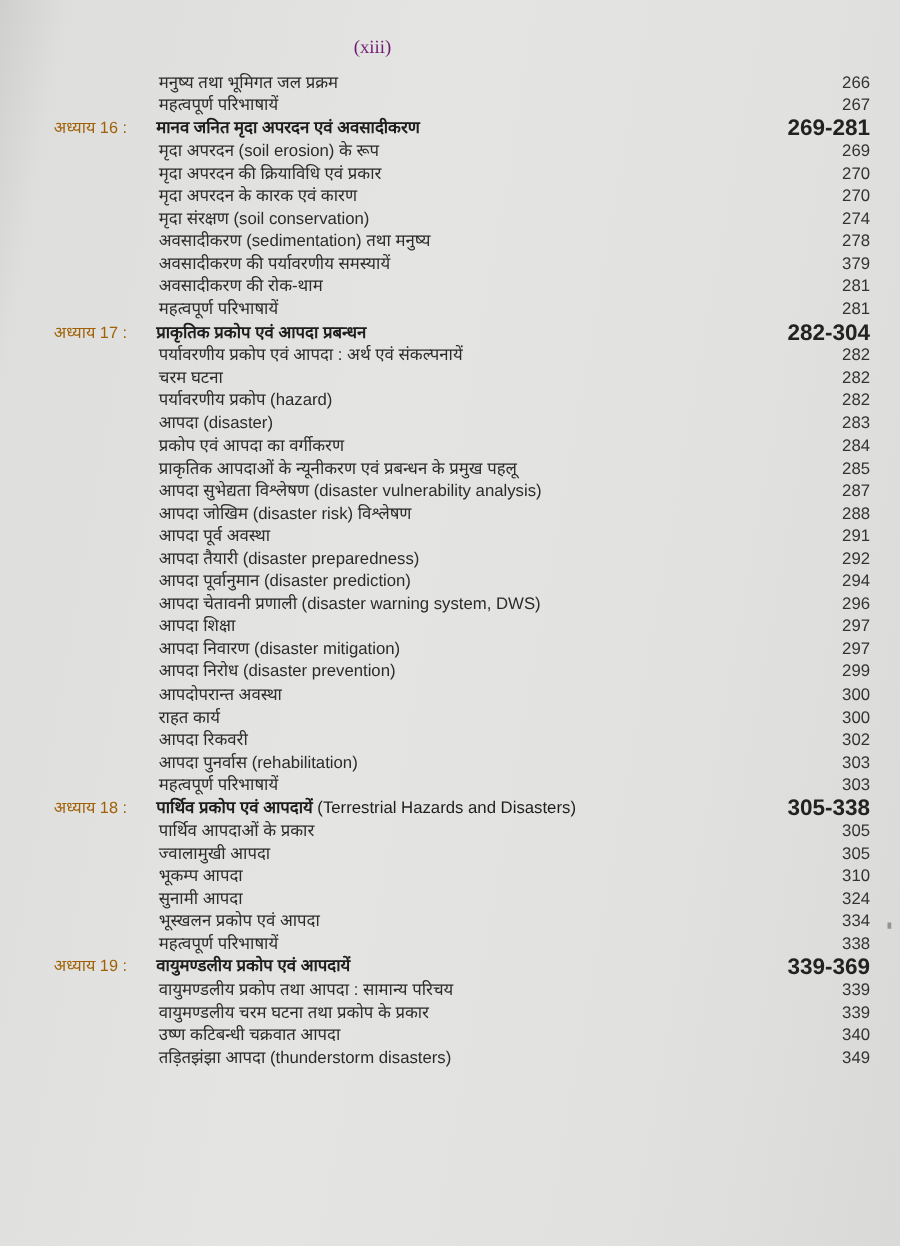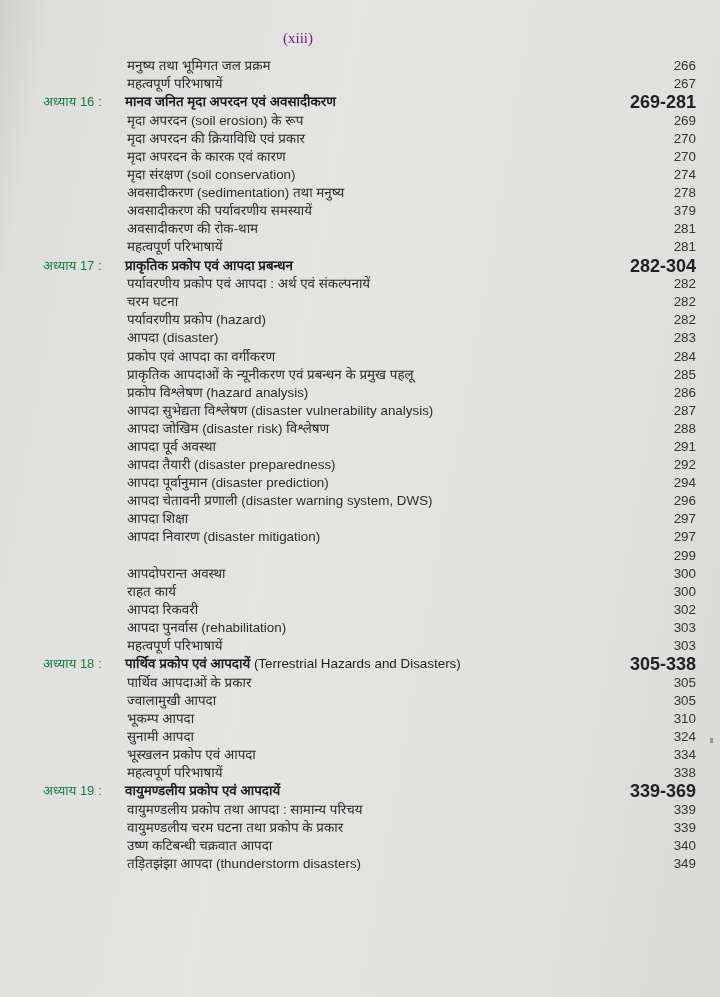--- a/index.html
+++ b/index.html
@@ -16,21 +16,21 @@
       font-size: 15px; color: #701a75;
     }
     .toc { position: absolute; top: 57px; left: 0; width: 720px; }
     .row {
       position: relative; height: 18.1px; line-height: 18px; font-size: 13.4px;
       white-space: nowrap;
     }
     .row .label { position: absolute; left: 127px; }
     .row .page { position: absolute; right: 24px; color: #333; }
     .row.chapter { height: 18.6px; }
-    .row.chapter .chap-no { position: absolute; left: 43px; font-size: 13px; color: #15803d; }
+    .row.chapter .chap-no { position: absolute; left: 43px; font-size: 13px; color: #a16207; }
     .row.chapter .label { left: 125px; font-weight: bold; color: #1e1e1e; }
     .row.chapter .label .en { font-weight: normal; }
     .row.chapter .page { font-weight: bold; color: #222; font-size: 18px; }
     .speck { position: absolute; left: 710px; top: 738px; width: 3px; height: 5px; background: #777; opacity: .7; }
   </style>
 </head>
 <body>
 
 <div class="page-number">(xiii)</div>
 <div class="toc" id="toc">
@@ -102,24 +102,20 @@
     </div>
     <div class="row">
       <span class="label"><span>प्रकोप एवं आपदा का वर्गीकरण</span></span>
       <span class="page">284</span>
     </div>
     <div class="row">
       <span class="label"><span>प्राकृतिक आपदाओं के न्यूनीकरण एवं प्रबन्धन के प्रमुख पहलू</span></span>
       <span class="page">285</span>
     </div>
     <div class="row">
-      <span class="label"><span>प्रकोप विश्लेषण (hazard analysis)</span></span>
-      <span class="page">286</span>
-    </div>
-    <div class="row">
       <span class="label"><span>आपदा सुभेद्यता विश्लेषण (disaster vulnerability analysis)</span></span>
       <span class="page">287</span>
     </div>
     <div class="row">
       <span class="label"><span>आपदा जोखिम (disaster risk) विश्लेषण</span></span>
       <span class="page">288</span>
     </div>
     <div class="row">
       <span class="label"><span>आपदा पूर्व अवस्था</span></span>
       <span class="page">291</span>
@@ -138,20 +134,21 @@
     </div>
     <div class="row">
       <span class="label"><span>आपदा शिक्षा</span></span>
       <span class="page">297</span>
     </div>
     <div class="row">
       <span class="label"><span>आपदा निवारण (disaster mitigation)</span></span>
       <span class="page">297</span>
     </div>
     <div class="row">
+      <span class="label"><span>आपदा निरोध (disaster prevention)</span></span>
       <span class="page">299</span>
     </div>
     <div class="row">
       <span class="label"><span>आपदोपरान्त अवस्था</span></span>
       <span class="page">300</span>
     </div>
     <div class="row">
       <span class="label"><span>राहत कार्य</span></span>
       <span class="page">300</span>
     </div>

